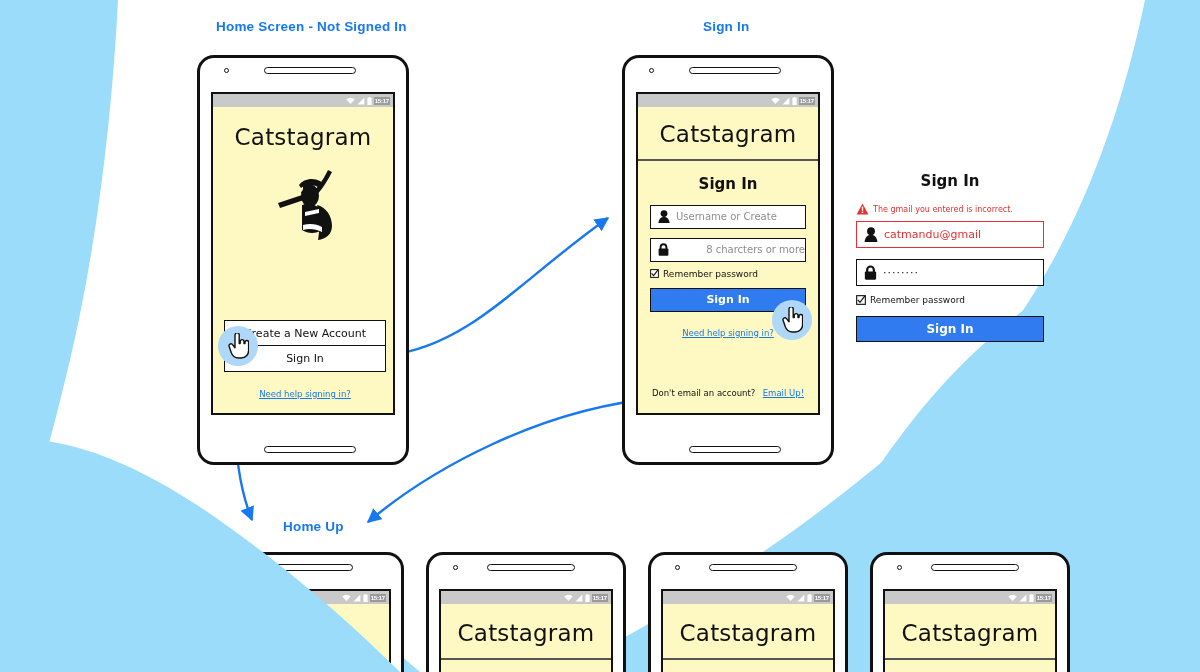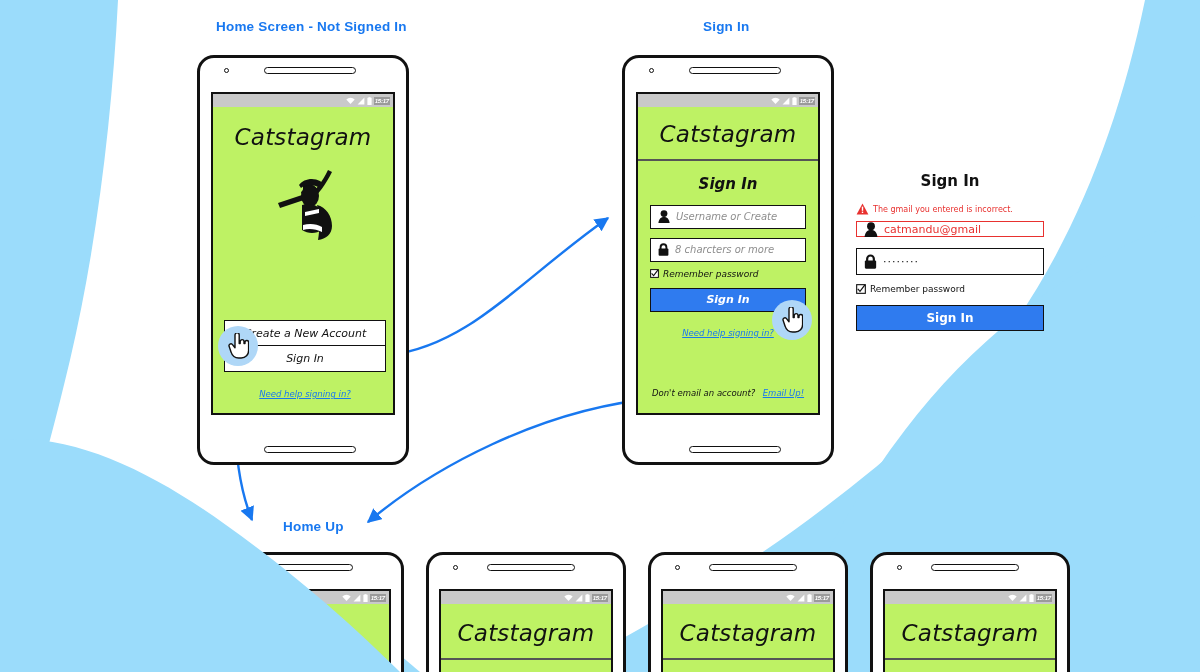--- a/index.html
+++ b/index.html
@@ -25,21 +25,21 @@
   
   .phone{position:absolute;}
   .phone-body{
     position:absolute;inset:0;background:#fff;border:3px solid #111;
     border-radius:17px;box-sizing:border-box;
   }
   .cam-dot{position:absolute;width:5px;height:5px;border-radius:50%;
     border:1.6px solid #111;background:#fff;left:27px;top:13px;box-sizing:border-box;}
   .speaker{position:absolute;height:7px;border:1.6px solid #111;border-radius:4px;
     background:#fff;box-sizing:border-box;}
-  .screen{position:absolute;background:#bef264;border:2.5px solid #111;box-sizing:border-box;overflow:hidden;font-style:italic;}
+  .screen{position:absolute;background:#fef9c3;border:2.5px solid #111;box-sizing:border-box;overflow:hidden;}
 
   
   .statusbar{
     height:13px;background:#c9c9c9;display:flex;align-items:center;
     justify-content:flex-end;gap:2px;padding-right:3px;box-sizing:border-box;
   }
   .sb-time{font-size:6px;color:#fff;font-weight:bold;letter-spacing:-.2px;
     background:#9a9a9a;padding:0 1px;line-height:8px;}
   .sb-ico{display:block;}
 
@@ -216,21 +216,21 @@
       <div style="text-align:center;margin-top:14px;font-size:15px;font-weight:bold;color:#111;font-family:'DejaVu Sans',sans-serif;">Sign In</div>
 
       <div class="field" style="margin:12px 12px 0 12px;height:24px;">
         <svg width="12" height="13" viewBox="0 0 12 13">
           <circle cx="6" cy="3.6" r="3.4" fill="#111"></circle>
           <path d="M0.4 13 C0.9 8.6 3.2 7 6 7 C8.8 7 11.1 8.6 11.6 13 Z" fill="#111"></path>
         </svg>
         <span class="ph">Username or Create</span>
       </div>
 
-      <div class="field" style="margin:9px 12px 1px 12px;height:24px;">
+      <div class="field" style="margin:9px 12px 1px 12px;height:24px;justify-content:space-between;">
         <svg width="11" height="13" viewBox="0 0 11 13">
           <path d="M2.6 6 V4.2 a2.9 2.9 0 0 1 5.8 0 V6" fill="none" stroke="#111" stroke-width="1.9"></path>
           <rect x="0.6" y="5.6" width="9.8" height="7.2" rx="1" fill="#111"></rect>
         </svg>
         <span class="ph">8 charcters or more</span>
       </div>
 
       <div class="checkrow" style="margin:7px 0 0 12px;">
         <svg width="9" height="9" viewBox="0 0 9 9">
           <rect x="0.6" y="0.6" width="7.8" height="7.8" fill="#fff" stroke="#111" stroke-width="1"></rect>
@@ -264,21 +264,21 @@
 
     <div class="err-row" style="margin-top:13px;">
       <svg width="13" height="12" viewBox="0 0 13 12">
         <path d="M6.5 0.6 L12.4 11.4 L0.6 11.4 Z" fill="#E8312F"></path>
         <rect x="5.8" y="3.6" width="1.4" height="4.2" fill="#ffffff"></rect>
         <rect x="5.8" y="8.6" width="1.4" height="1.4" fill="#ffffff"></rect>
       </svg>
       <span class="err-text">The gmail you entered is incorrect.</span>
     </div>
 
-    <div class="field field-err" style="margin-top:6px;height:16px;">
+    <div class="field field-err" style="margin-top:6px;height:27px;">
       <svg width="14" height="15" viewBox="0 0 12 13">
         <circle cx="6" cy="3.6" r="3.4" fill="#111"></circle>
         <path d="M0.4 13 C0.9 8.6 3.2 7 6 7 C8.8 7 11.1 8.6 11.6 13 Z" fill="#111"></path>
       </svg>
       <span class="val">catmandu@gmail</span>
     </div>
 
     <div class="field" style="margin-top:11px;height:27px;">
       <svg width="13" height="15" viewBox="0 0 11 13">
         <path d="M2.6 6 V4.2 a2.9 2.9 0 0 1 5.8 0 V6" fill="none" stroke="#111" stroke-width="1.9"></path>

